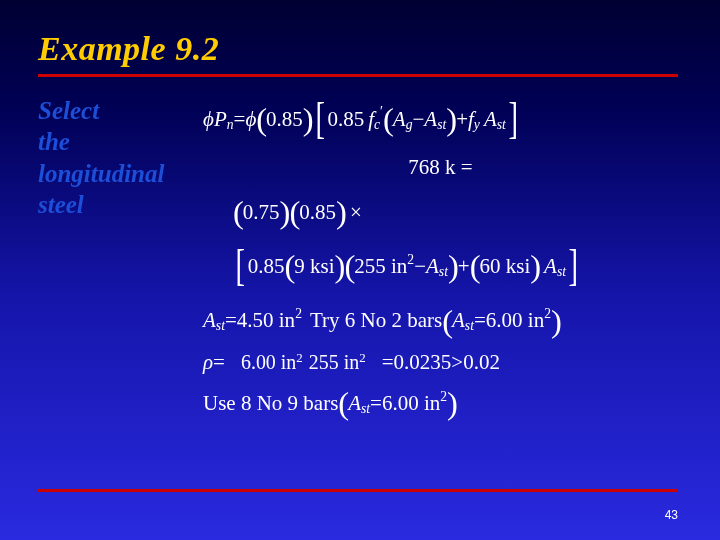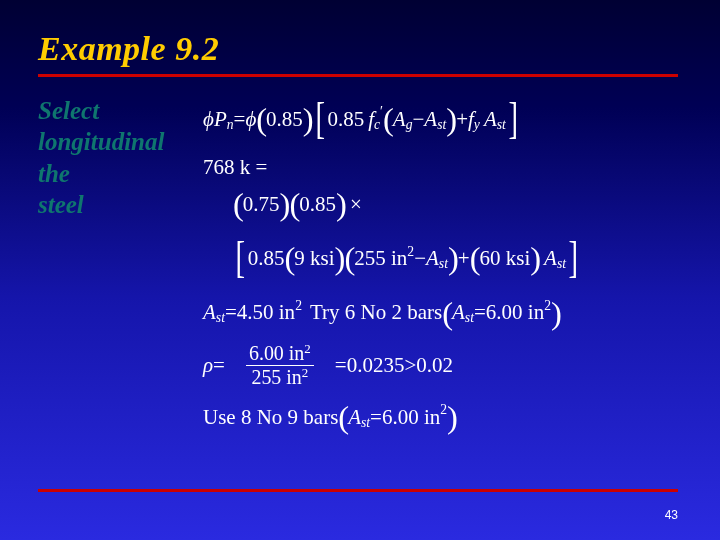--- a/index.html
+++ b/index.html
@@ -31,21 +31,21 @@
   }
   .content {
     display: flex;
     flex-direction: row;
     align-items: flex-start;
   }
   .side-label {
     font-family: 'Comic Sans MS', 'Segoe Script', cursive, Georgia, serif;
     font-style: italic;
     font-weight: bold;
-    color: #0f766e;
+    color: #1d4ed8;
     font-size: 25px;
     line-height: 1.25;
     width: 165px;
     flex: none;
   }
   .equations {
     color: #ffffff;
     font-family: 'Times New Roman', Times, serif;
     font-size: 21px;
     flex: 1;
@@ -74,24 +74,23 @@
   }
   .lbrack, .rbrack {
     font-size: 2.1em;
     position: relative;
     top: 0;
     transform: scaleX(0.65);
     display: inline-block;
   }
   .frac {
     display: inline-flex;
-    flex-direction: column;
     align-items: center;
     vertical-align: middle;
-    margin: 0 21px;
+    margin: 0 13px;
     line-height: 1.05;
   }
   .frac .num, .frac .den {
     padding: 0 3px;
     font-size: 0.95em;
     white-space: nowrap;
   }
   .frac .bar {
     border-top: 1.4px solid #fff;
     align-self: stretch;
@@ -120,22 +119,22 @@
 
 <div class="slide">
 
   <div class="title">Example 9.2</div>
   <hr class="rule-red">
 
   <div class="content">
 
     <div class="side-label">
       <div>Select</div>
+      <div>the</div>
       <div>longitudinal</div>
-      <div>the</div>
       <div>steel</div>
     </div>
 
     <div class="equations">
 
       <div class="eq-row">
         <span class="phi"></span>
         <span class="it">P</span>
         <span class="sub">n</span>
         <span> = </span>
@@ -158,21 +157,21 @@
         <span class="rparen">)</span>
         <span> + </span>
         <span class="it">f</span>
         <span class="sub">y</span>
         <span class="gap"></span>
         <span class="it">A</span>
         <span class="sub">st</span>
         <span class="rbrack">]</span>
       </div>
 
-      <div class="eq-row" style="margin-bottom:8px;">
+      <div class="eq-row" style="margin-bottom:16px;justify-content:center;">
         <span>768 k =</span>
       </div>
       <div class="eq-row" style="margin-left:30px;">
         <span class="lparen">(</span>
         <span>0.75</span>
         <span class="rparen">)</span>
         <span class="lparen">(</span>
         <span>0.85</span>
         <span class="rparen">)</span>
         <span class="gap"></span>

